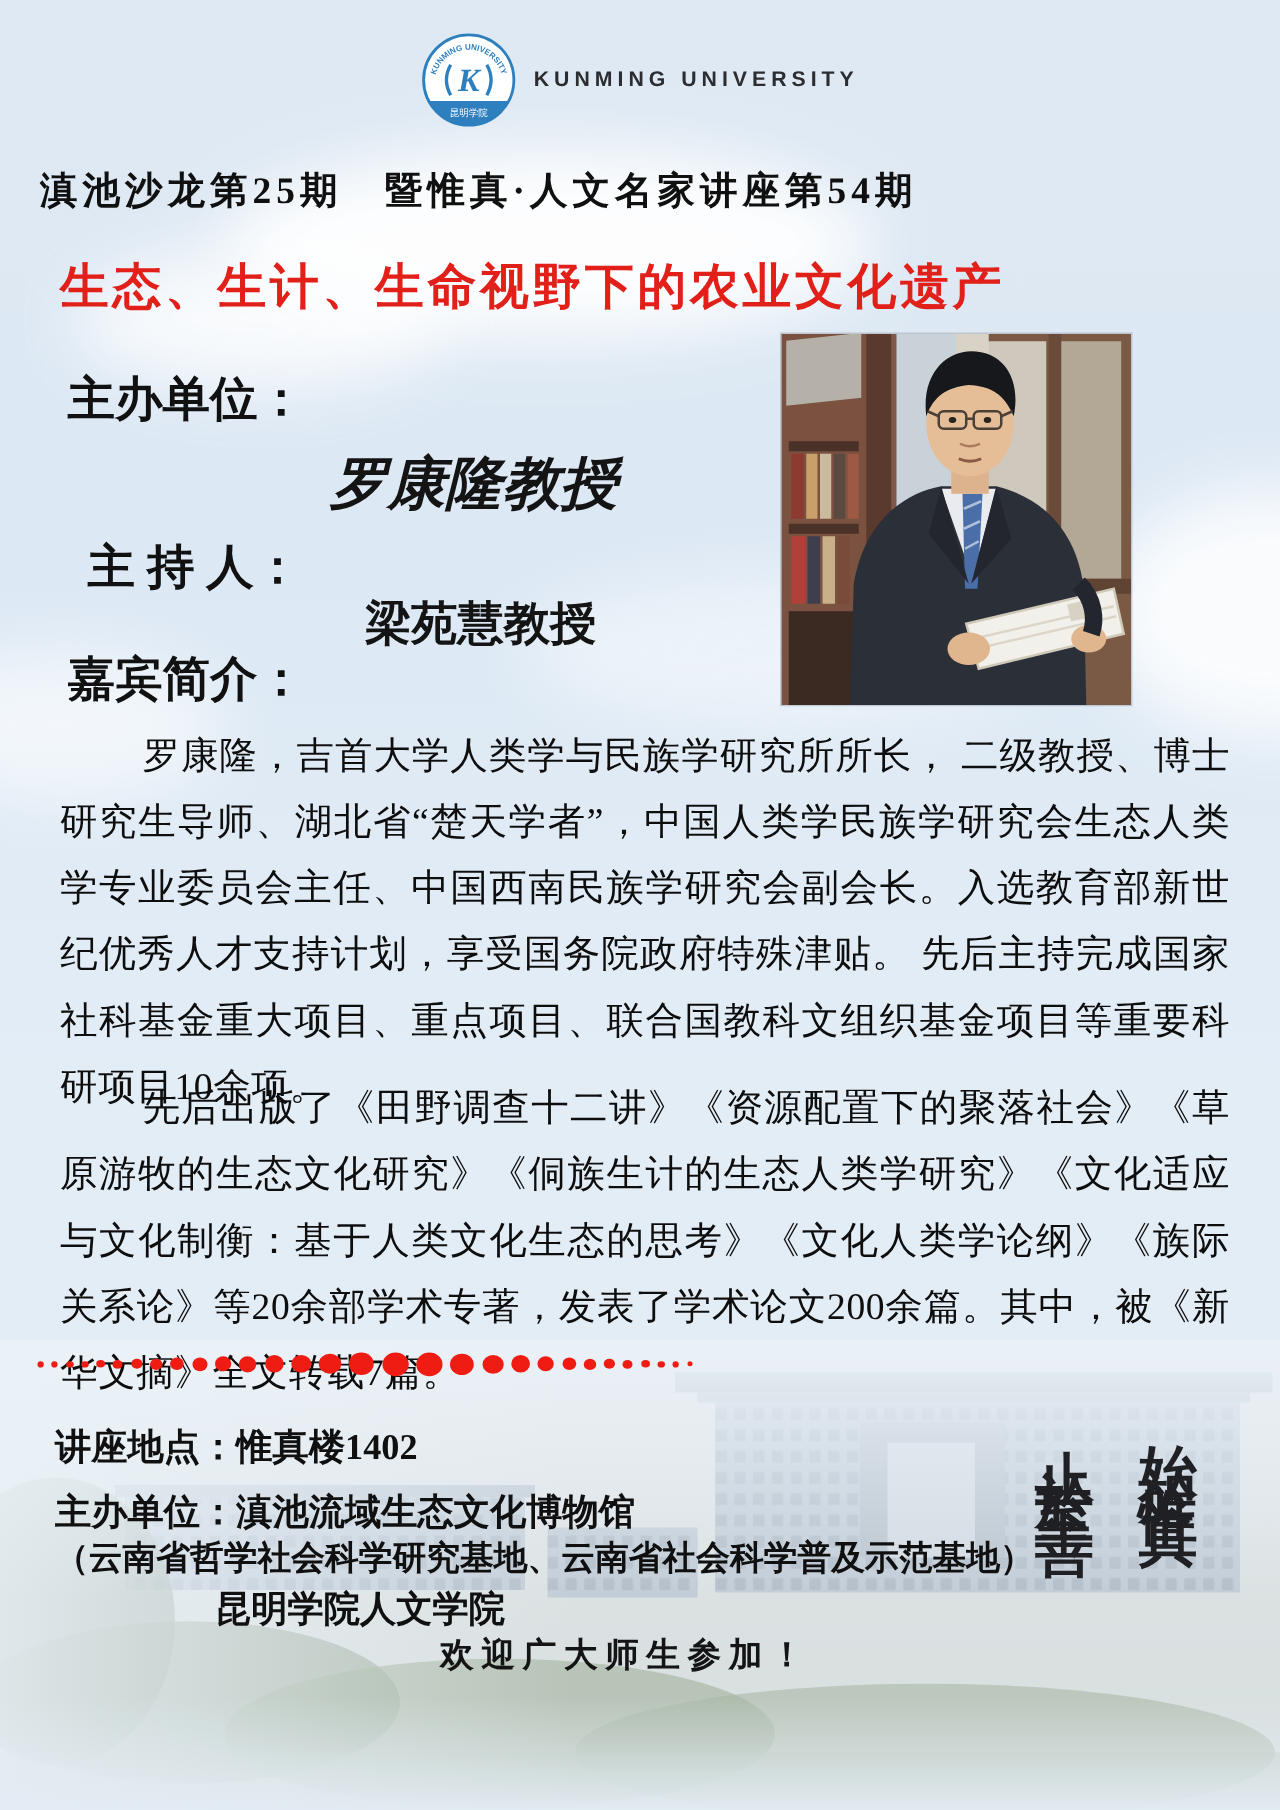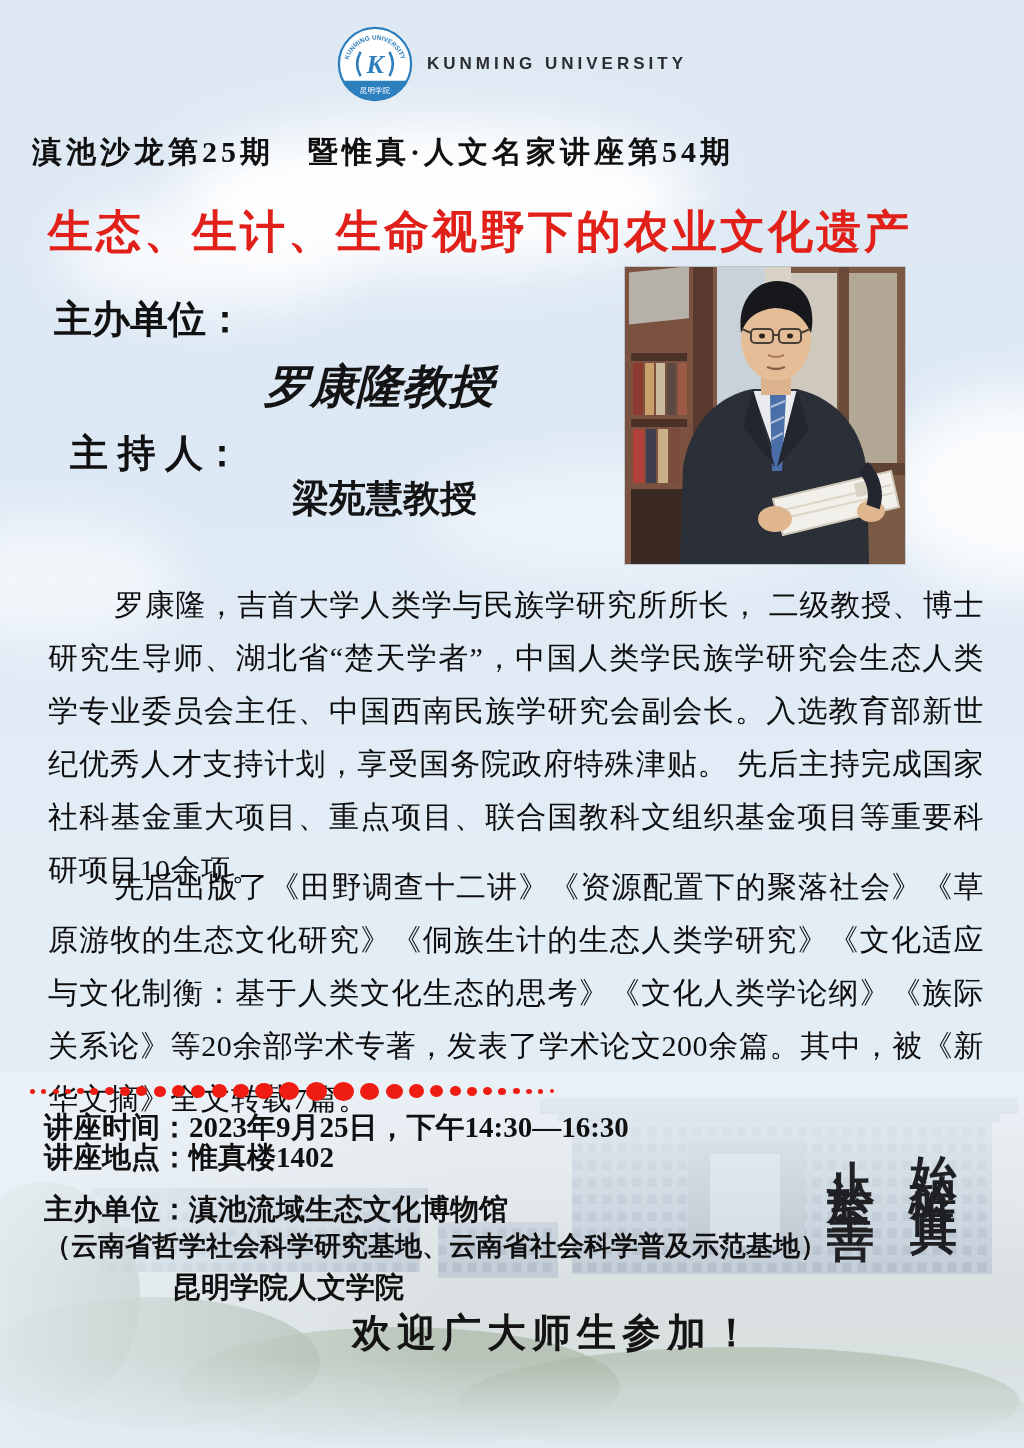--- a/index.html
+++ b/index.html
@@ -36,21 +36,21 @@
   
   .brand{position:absolute;left:0;top:26px;width:1024px;display:flex;justify-content:center;align-items:center;gap:14px;}
   .brand-text{display:flex;flex-direction:column;align-items:center;}
   .brand-cn{font-size:46px;font-weight:bold;letter-spacing:14px;color:#17181a;line-height:1.05;}
   .brand-en{font-size:17px;font-weight:bold;letter-spacing:4px;color:#2b2d31;font-family:"Liberation Sans","DejaVu Sans",sans-serif;}
 
   
   .series-title{position:absolute;left:32px;top:132px;width:936px;
     font-size:30px;font-weight:bold;letter-spacing:4px;white-space:nowrap;color:#101010;}
   .lecture-title{position:absolute;left:48px;top:202px;width:932px;
-    font-size:45px;font-weight:bold;letter-spacing:3px;white-space:nowrap;}
+    font-size:39px;font-weight:bold;letter-spacing:3px;white-space:nowrap;}
 
   
   .lbl{position:absolute;font-size:38px;font-weight:bold;color:#111;}
   .speaker-label{left:54px;top:294px;}
   .speaker-name{position:absolute;left:264px;top:356px;font-size:46px;font-weight:bold;font-style:italic;}
   .host-label{left:70px;top:428px;}
   .host-name{position:absolute;left:292px;top:474px;font-size:37px;font-weight:bold;}
   .intro-label{left:54px;top:518px;}
 
   
@@ -68,21 +68,21 @@
     display:flex;align-items:center;justify-content:space-between;}
   .dots i{display:block;border-radius:50%;background:#ee1c12;}
 
   
   .detail{position:absolute;left:44px;font-size:29px;font-weight:bold;white-space:nowrap;color:#101010;}
   .d-time{top:1108px;}
   .d-venue{top:1138px;}
   .d-org{top:1190px;}
   .d-note{top:1228px;font-size:27px;text-align:right;}
   .d-co{top:1268px;left:172px;}
-  .welcome{position:absolute;left:352px;top:1306px;font-size:39px;font-weight:bold;letter-spacing:6px;color:#141414;}
+  .welcome{position:absolute;left:352px;top:1306px;font-size:27px;font-weight:bold;letter-spacing:6px;color:#141414;}
 
   
   .calli{position:absolute;writing-mode:vertical-rl;font-size:47px;font-weight:bold;
     letter-spacing:17px;color:#17171a;opacity:.95;}
   .calli.right-col{left:903px;top:1118px;}
   .calli.left-col{left:820px;top:1122px;}
 </style>
 </head>
 <body>
 
@@ -150,20 +150,21 @@
     </div>
   </div>
 
   <div class="series-title">滇池沙龙第25期　暨惟真·人文名家讲座第54期</div>
   <div class="lecture-title" id="lectureTitle" style="color: rgb(226, 32, 26);">生态、生计、生命视野下的农业文化遗产</div>
 
   <div class="lbl speaker-label">主办单位：</div>
   <div class="speaker-name">罗康隆教授</div>
   <div class="lbl host-label">主 持 人：</div>
   <div class="host-name">梁苑慧教授</div>
+  <div class="lbl intro-label">嘉宾简介：</div>
 
   <div class="portrait">
     <svg width="280" height="297" viewBox="0 0 280 297">
 
       <rect x="0" y="0" width="280" height="297" fill="#c9d2d8"></rect>
       <rect x="150" y="0" width="130" height="297" fill="#7a5a44"></rect>
       <rect x="162" y="6" width="50" height="190" fill="#cfc9bd"></rect>
       <rect x="222" y="6" width="50" height="190" fill="#b3a896"></rect>
       <rect x="150" y="196" width="130" height="12" fill="#5f4434"></rect>
       <rect x="214" y="0" width="10" height="200" fill="#6a4a38"></rect>
@@ -252,23 +253,20 @@
       <i style="width: 11px; height: 10px; background: rgb(238, 28, 18);"></i>
       <i style="width: 10px; height: 9px; background: rgb(238, 28, 18);"></i>
       <i style="width: 9px; height: 8px; background: rgb(238, 28, 18);"></i>
       <i style="width: 8px; height: 7px; background: rgb(238, 28, 18);"></i>
       <i style="width: 7px; height: 6px; background: rgb(238, 28, 18);"></i>
       <i style="width: 6px; height: 5px; background: rgb(238, 28, 18);"></i>
       <i style="width: 5px; height: 5px; background: rgb(238, 28, 18);"></i>
       <i style="width: 4px; height: 4px; background: rgb(238, 28, 18);"></i>
     </div>
 
-  <div class="detail d-time">
-    <span>讲座时间：</span><span>2023年9月25日，下午14:30—16:30</span>
-  </div>
   <div class="detail d-venue">
     <span>讲座地点：</span><span>惟真楼1402</span>
   </div>
   <div class="detail d-org">
     <span>主办单位：</span><span>滇池流域生态文化博物馆</span>
   </div>
   <div class="detail d-note">（云南省哲学社会科学研究基地、云南省社会科学普及示范基地）</div>
   <div class="detail d-co">昆明学院人文学院</div>
   <div class="welcome">欢迎广大师生参加！</div>
 

